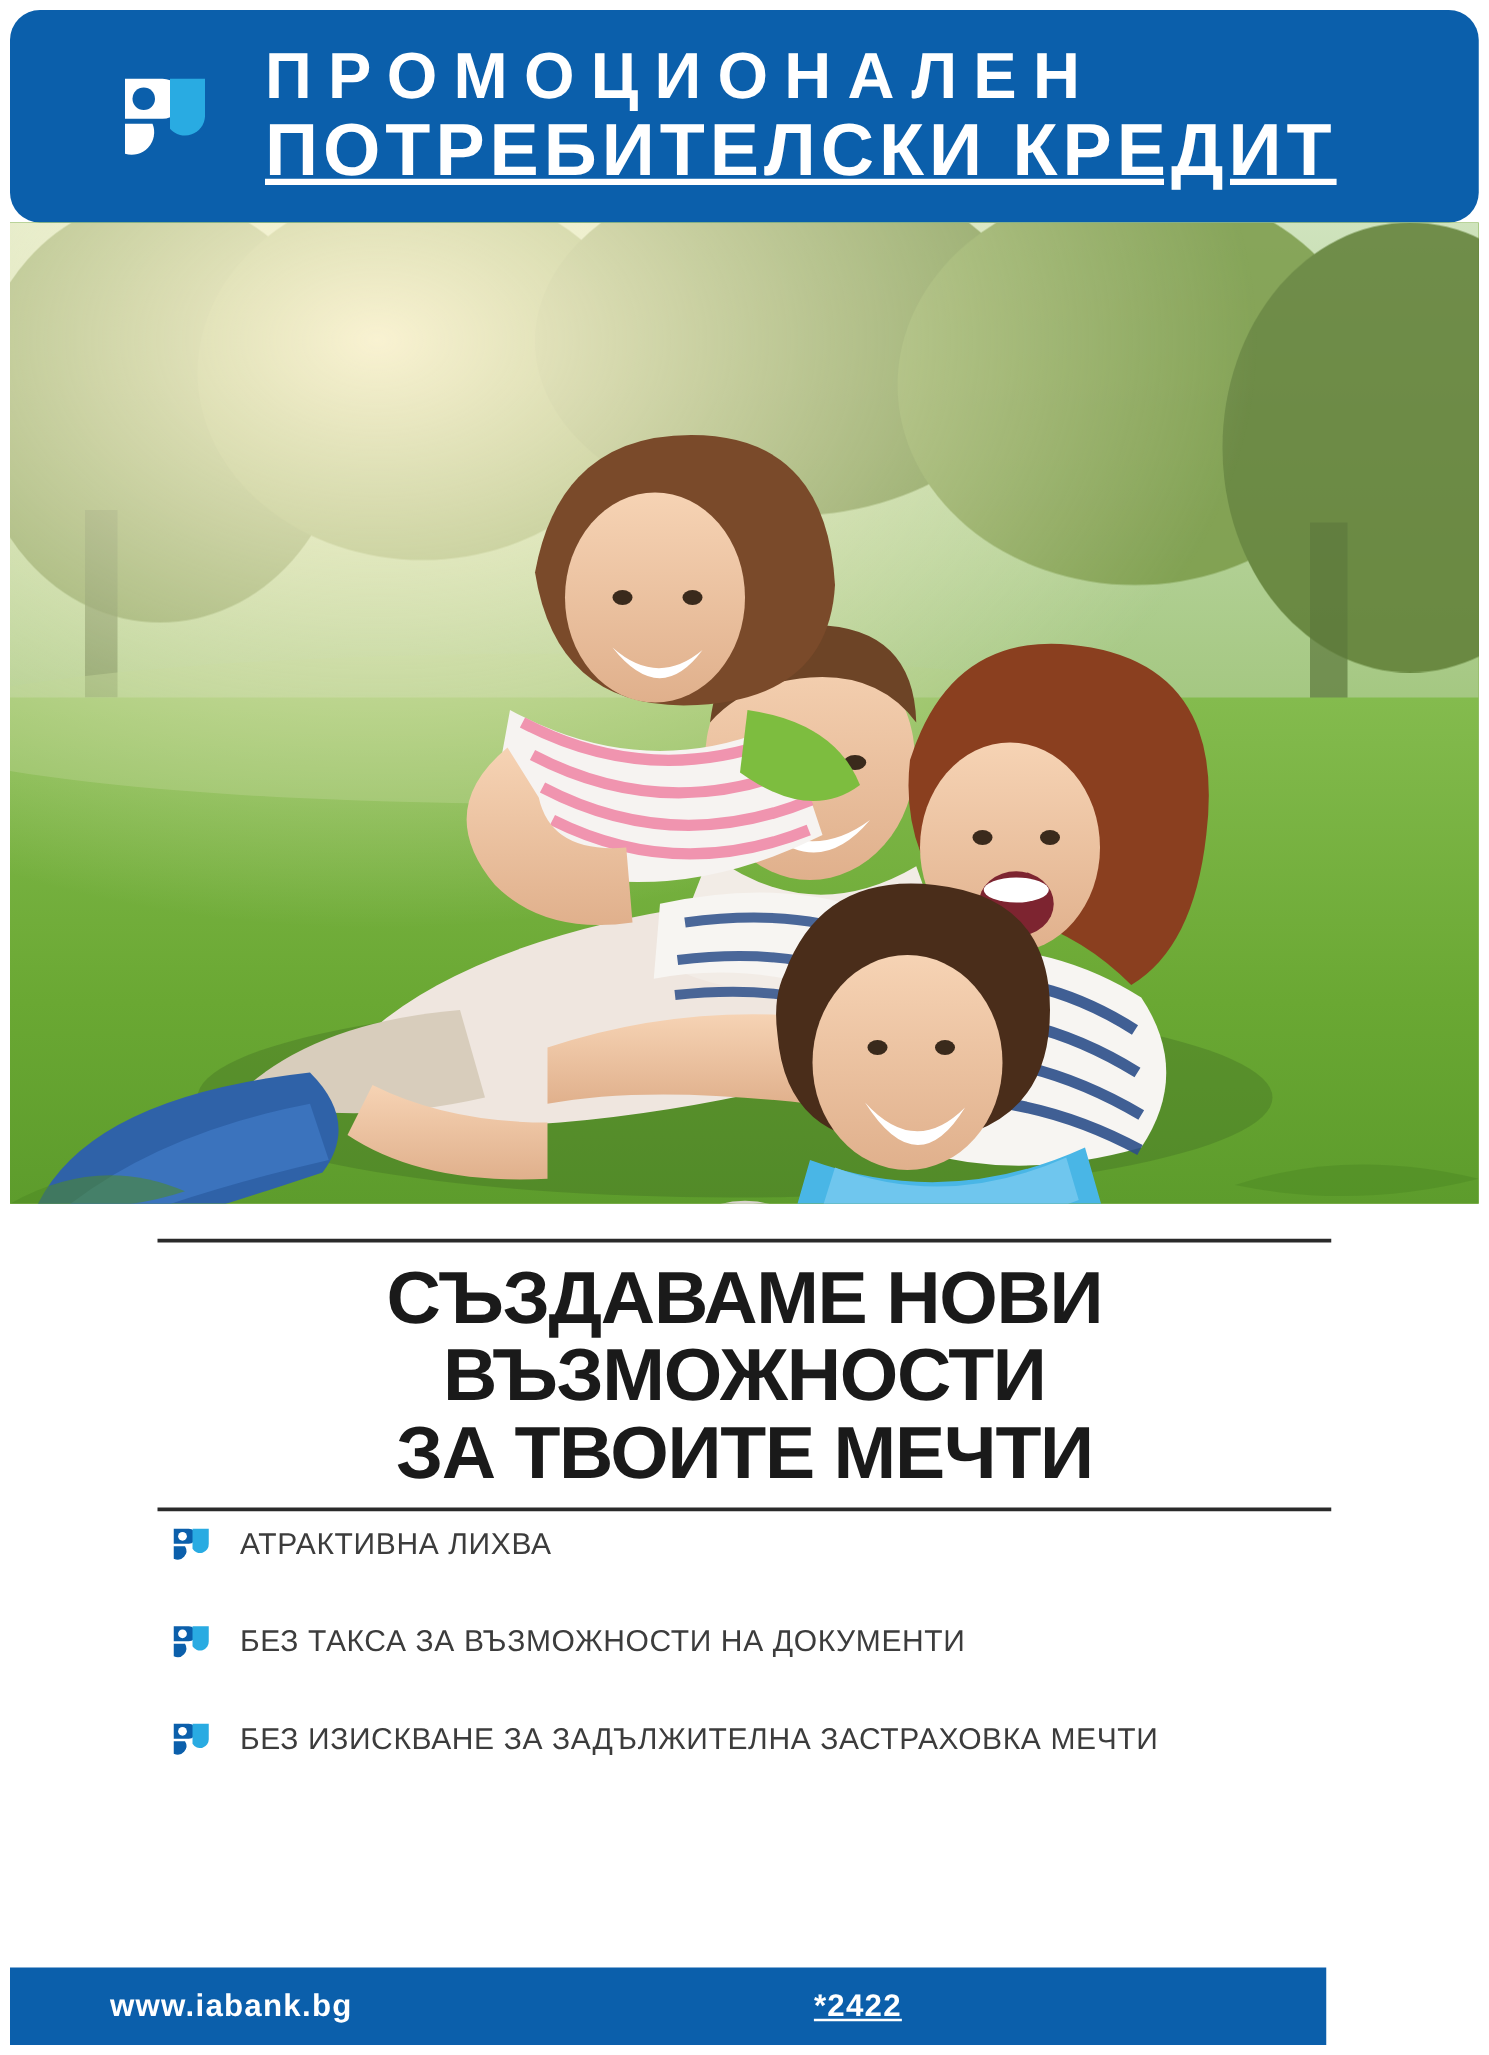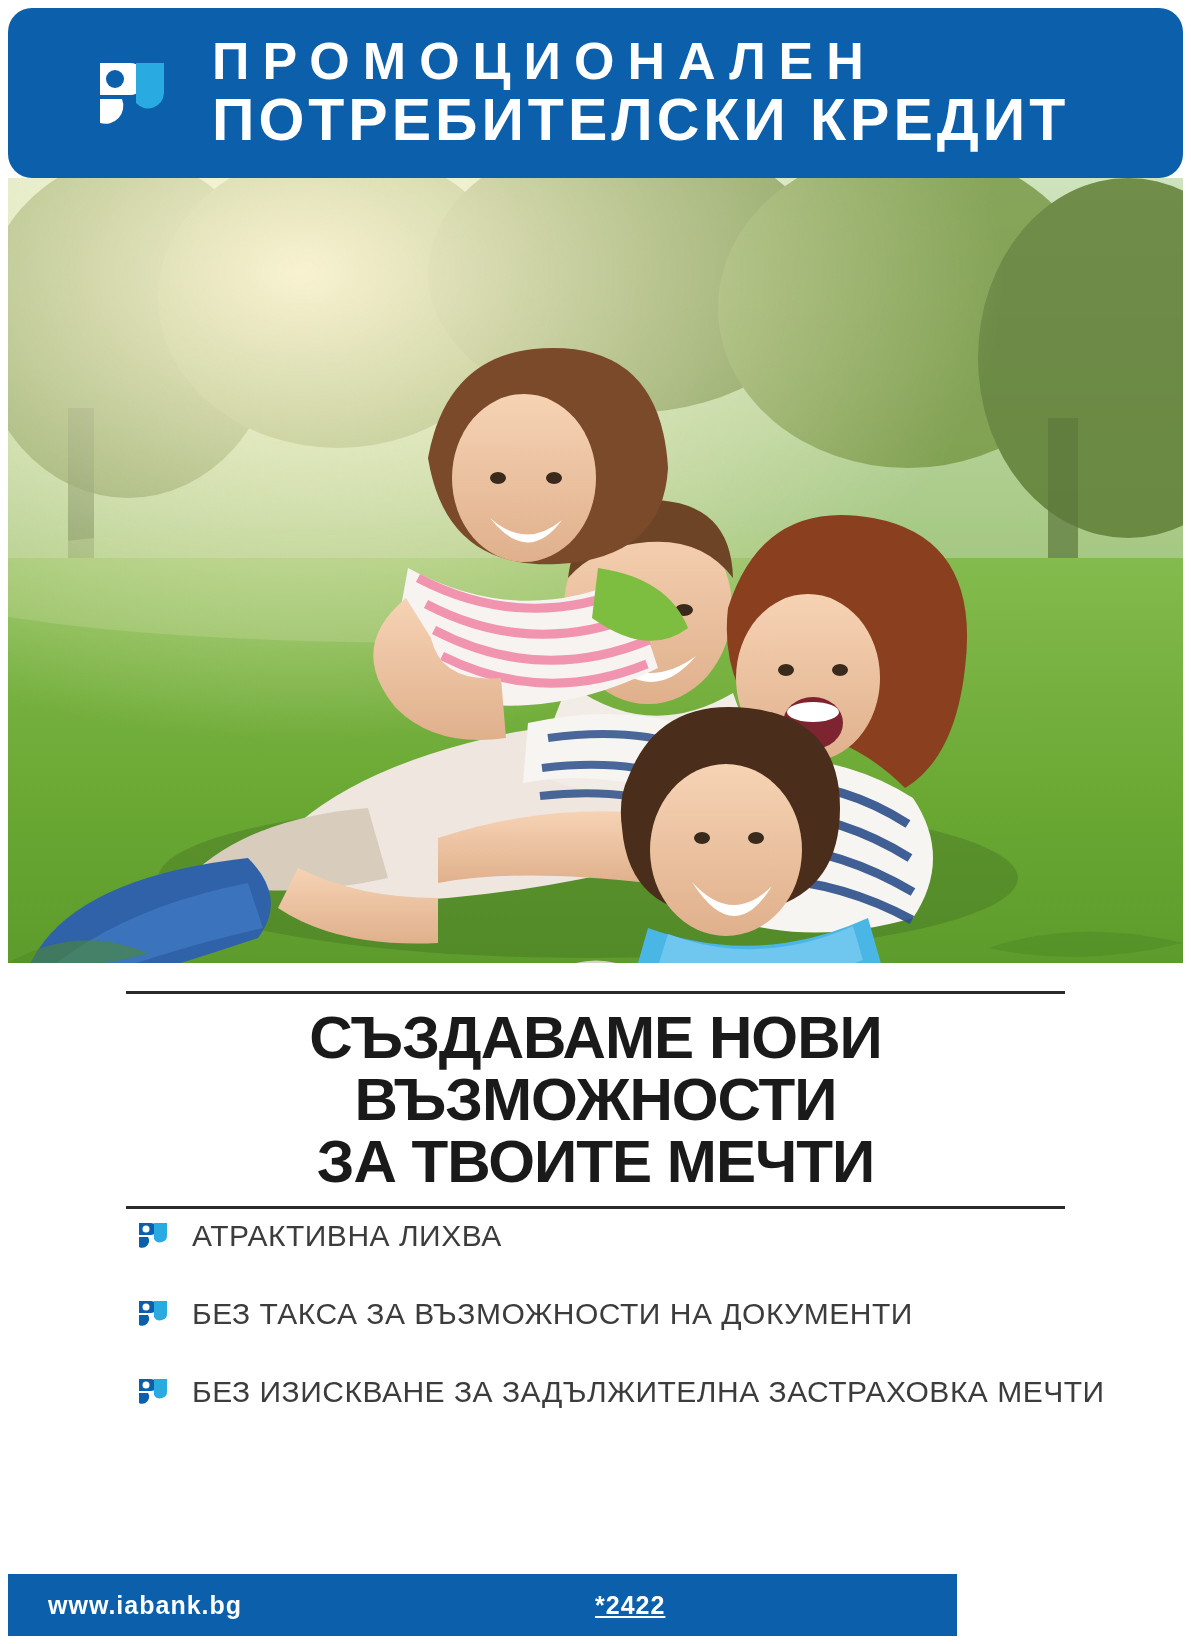--- a/index.html
+++ b/index.html
@@ -55,20 +55,21 @@
     letter-spacing: 13px;
     line-height: 1.08;
     white-space: nowrap;
   }
   .header-line2 {
     font-size: 59px;
     font-weight: bold;
     letter-spacing: 4px;
     line-height: 1.08;
     white-space: nowrap;
+    text-decoration: underline;
   }
 
   
   .hero {
     position: relative;
     width: 1175px;
     height: 785px;
     overflow: hidden;
     background: #6ea32c;
   }
@@ -117,38 +118,38 @@
   }
   .bullet-icon {
     flex: 0 0 34px;
     width: 34px;
     height: 34px;
     margin-right: 22px;
   }
   .bullet-icon svg { display: block; }
   .bullet-text {
     color: #3c3c3c;
-    font-size: 30px;
+    font-size: 24px;
     letter-spacing: 0.5px;
     white-space: nowrap;
   }
 
   
   .footer {
     position: absolute;
     left: 8px;
     bottom: 8px;
-    width: 949px;
+    width: 1053px;
     height: 62px;
     background: #0b5fab;
     color: #ffffff;
     display: flex;
     align-items: center;
     box-sizing: border-box;
-    padding: 0 40px;
+    padding: 0 80px;
     font-weight: bold;
     font-size: 25px;
     letter-spacing: 1px;
   }
   .footer-left  { flex: 0 0 34%; text-align: left; }
   .footer-mid   { flex: 1 1 auto; text-align: center; text-decoration: underline; }
   .footer-right { flex: 0 0 34%; text-align: right; }
 </style>
 </head>
 <body>

